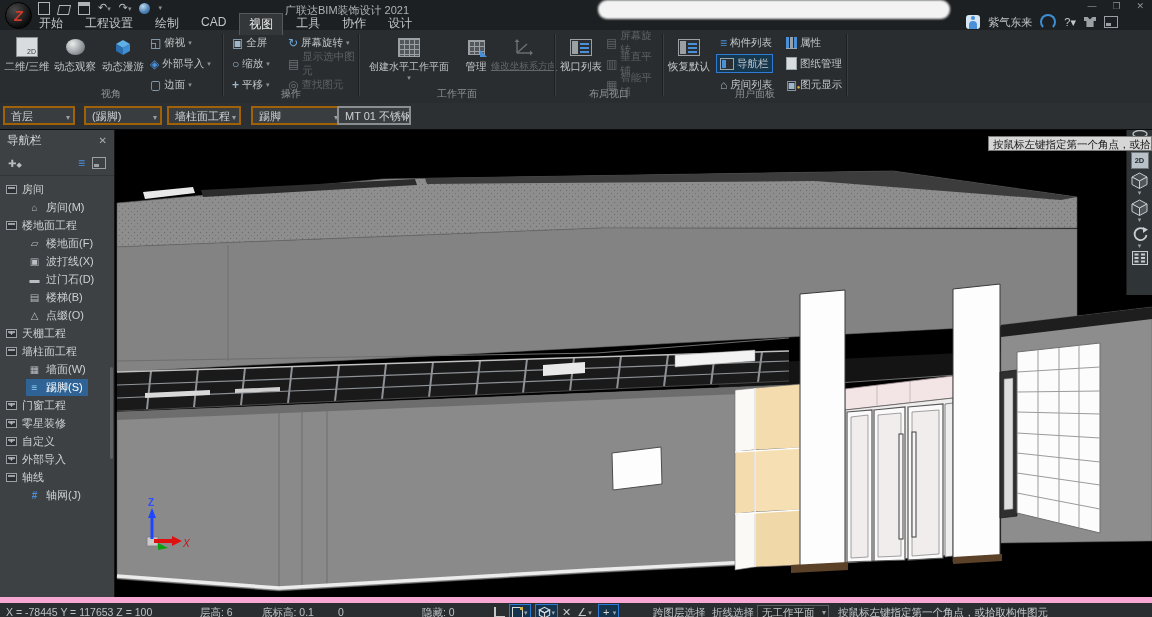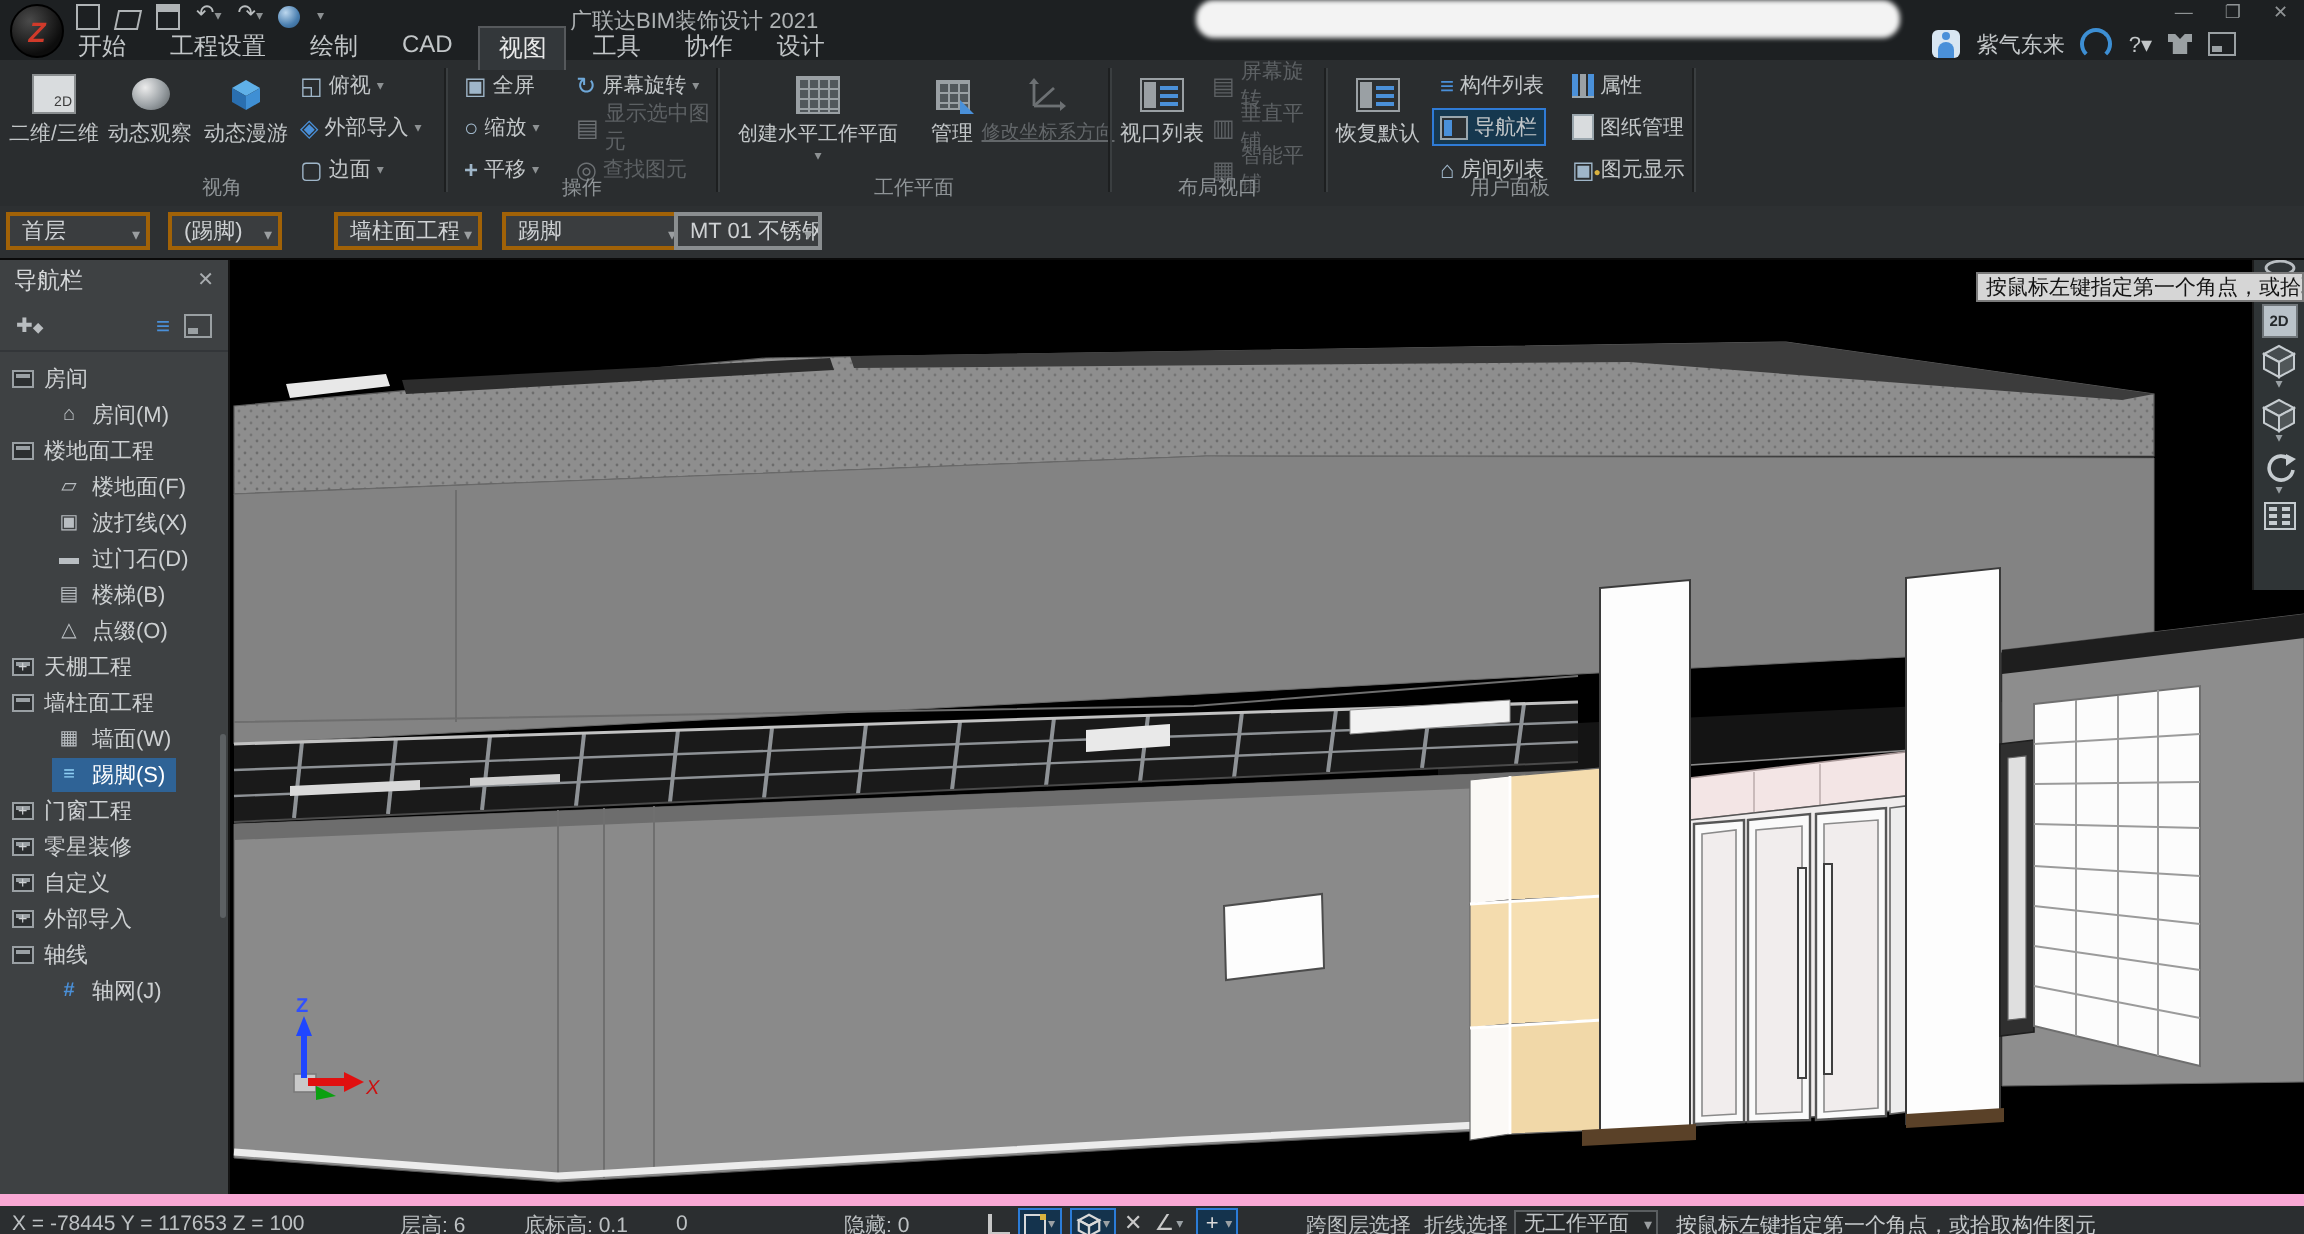--- a/index.html
+++ b/index.html
@@ -321,21 +321,21 @@
       <span class="ric icshow" style="color:#9fb6c9;">▣</span>
       <span>图元显示</span>
     </div>
     <div class="glabel">用户面板</div>
   </div>
   <div class="rdiv" style="left:846px;"></div>
 </div>
 
 <div class="selbar">
   <div class="combo" style="left:3px;width:72px;"><span>首层</span></div>
-  <div class="combo" style="left:84px;width:57px;"><span>(踢脚)</span></div>
+  <div class="combo" style="left:84px;width:78px;"><span>(踢脚)</span></div>
   <div class="combo" style="left:167px;width:74px;"><span>墙柱面工程</span></div>
   <div class="combo" style="left:251px;width:92px;"><span>踢脚</span></div>
   <div class="combo lt" style="left:337px;width:74px;"><span>MT 01 不锈钢踢</span></div>
 </div>
 
 <div class="sidebar">
   <div class="sbhead">
     <span>导航栏</span>
     <span class="sbx">✕</span>
   </div>

